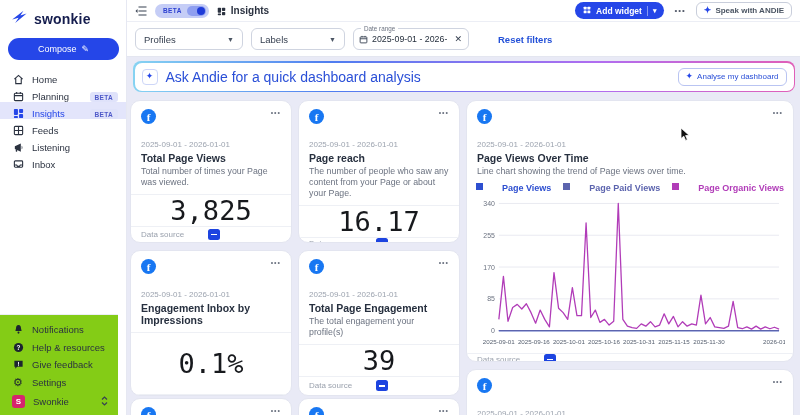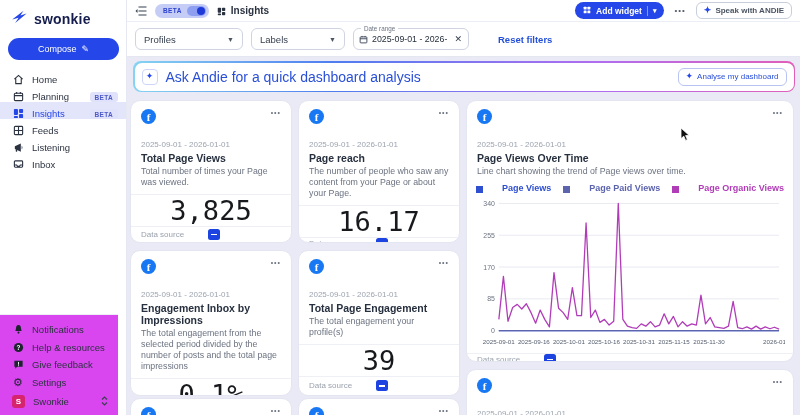--- a/index.html
+++ b/index.html
@@ -11,21 +11,21 @@
   .logo-row { display:flex; align-items:center; gap:6px; padding:9px 0 4px 10px; }
   .logo-text { font-size:14px; font-weight:bold; color:#151d4e; letter-spacing:.2px; }
   .compose-btn { margin:5px 8px 8px 8px; height:22px; background:#2546e8; border:none; border-radius:12px; color:#fff; font-size:9px; display:flex; align-items:center; justify-content:center; gap:5px; width:111px; cursor:pointer; font-family:inherit; }
   .nav { margin-top:4px; }
   .nav-item { display:flex; align-items:flex-end; gap:8px; height:17px; padding:0 8px 0 12px; font-size:9.5px; color:#2b3240; cursor:pointer; }
   .nav-item .nv-ic { width:12px; display:flex; justify-content:center; color:#2b3240; }
   .nav-item.active { background:#e3e5fb; color:#2546e8; }
   .nav-item.active .nv-ic { color:#2546e8; }
   .nav-label { flex:1; }
   .beta-badge { background:#dfe2fa; color:#4d58c8; font-size:6.5px; font-weight:bold; padding:1.5px 5px; border-radius:3px; letter-spacing:.3px; }
-  .sidebar-bottom { position:absolute; left:0; right:8px; bottom:0; padding:6px 0 4px 0; border-top:1px solid #eceef5; background:#d946ef; }
+  .sidebar-bottom { position:absolute; left:0; right:8px; bottom:0; padding:6px 0 4px 0; border-top:1px solid #eceef5; background:#84cc16; }
   .sb-item { display:flex; align-items:center; gap:8px; height:17.5px; padding:0 8px 0 12px; font-size:9.5px; color:#2b3240; cursor:pointer; }
   .sb-item .nv-ic { width:12px; display:flex; justify-content:center; color:#1d2430; }
   .account-row { display:flex; align-items:center; gap:8px; height:20px; padding:0 10px 0 12px; cursor:pointer; }
   .avatar { width:13px; height:13px; border-radius:3px; color:#fff; font-size:8px; font-weight:bold; display:flex; align-items:center; justify-content:center; }
   .account-label { flex:1; font-size:9.5px; color:#2b3240; }
 
   
   .main { position:absolute; left:127px; top:0; width:673px; height:415px; }
   .topbar { position:absolute; left:0; top:0; width:673px; height:22px; background:#fff; border-bottom:1px solid #eceef5; display:flex; align-items:center; padding:0 8px; gap:8px; }
   .beta-pill { display:flex; align-items:center; gap:5px; background:#c5cdf6; border-radius:8px; height:14px; padding:0 3px 0 8px; cursor:pointer; }
@@ -68,21 +68,21 @@
   .card-value-area { flex:1; border-top:1px solid #eef0f5; border-bottom:1px solid #eef0f5; display:flex; align-items:center; justify-content:center; }
   .card-value { font-family:"DejaVu Sans Mono", monospace; font-size:27px; color:#17191d; }
   .card-footer { height:22px; display:flex; align-items:center; gap:24px; padding:0 10px; }
   .ds-label { font-size:8px; color:#9aa1ad; }
   .ds-chip { width:12px; height:11px; background:#1d44e0; border-radius:2.5px; display:flex; align-items:center; justify-content:center; }
   .ds-chip::after { content:""; width:6px; height:1.5px; background:#fff; }
 
   
   .chart-box { flex:1; padding:2px 8px 0 8px; display:flex; flex-direction:column; }
   .chart-legend { display:flex; justify-content:center; gap:12px; align-items:center; height:14px; }
-  .legend-item { display:flex; align-items:flex-end; gap:19px; font-size:9px; font-weight:bold; cursor:pointer; }
+  .legend-item { display:flex; align-items:flex-start; gap:19px; font-size:9px; font-weight:bold; cursor:pointer; }
   .legend-swatch { width:7px; height:7px; }
 
   .cursor-arrow { position:absolute; z-index:50; pointer-events:none; }
 </style>
 </head>
 <body>
 
 <div class="app">
 
   <aside class="sidebar">
@@ -312,21 +312,20 @@
         <span class="ds-chip"></span>
       </div>
     </div>
 
     <div class="card" style="left:3px; top:250px; width:162px; height:146px;">
       <div class="card-head">
         <span class="fb-icon">f</span>
         <span class="card-dots">•••</span>
         <div class="card-date">2025-09-01 - 2026-01-01</div>
         <div class="card-title">Engagement Inbox by Impressions</div>
-        <div class="card-desc">The total engagement from the selected period divided by the number of posts and the total page impressions</div>
       </div>
       <div class="card-value-area">
           <span class="card-value">0.1%</span>
         </div>
 
     </div>
 
     <div class="card" style="left:171px; top:250px; width:162px; height:146px;">
       <div class="card-head">
         <span class="fb-icon">f</span>

